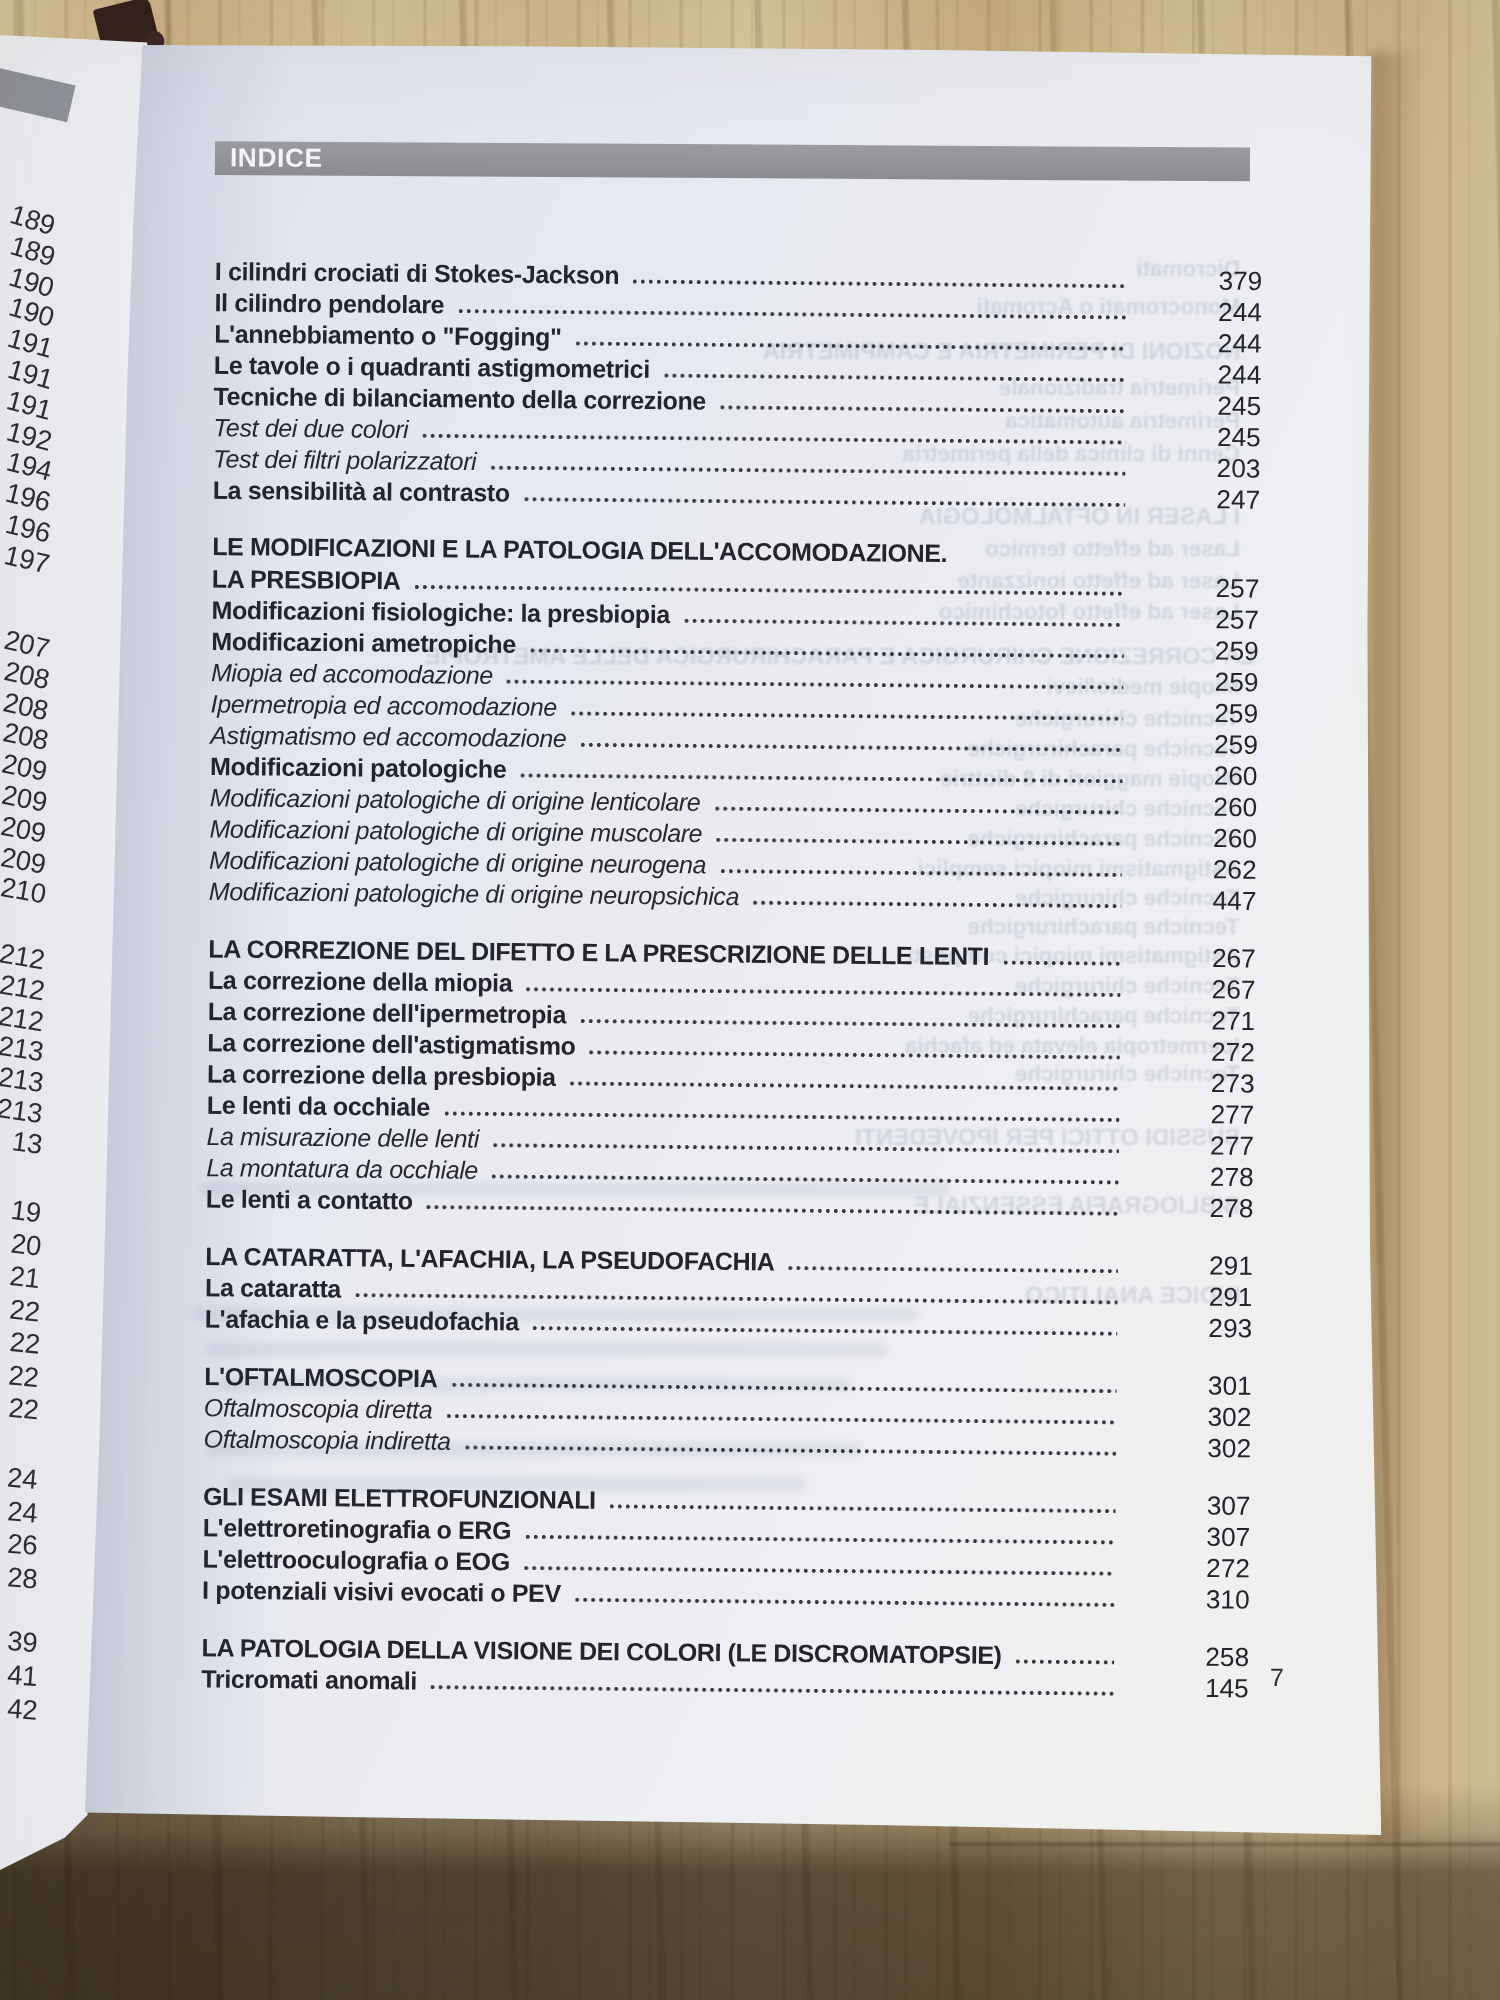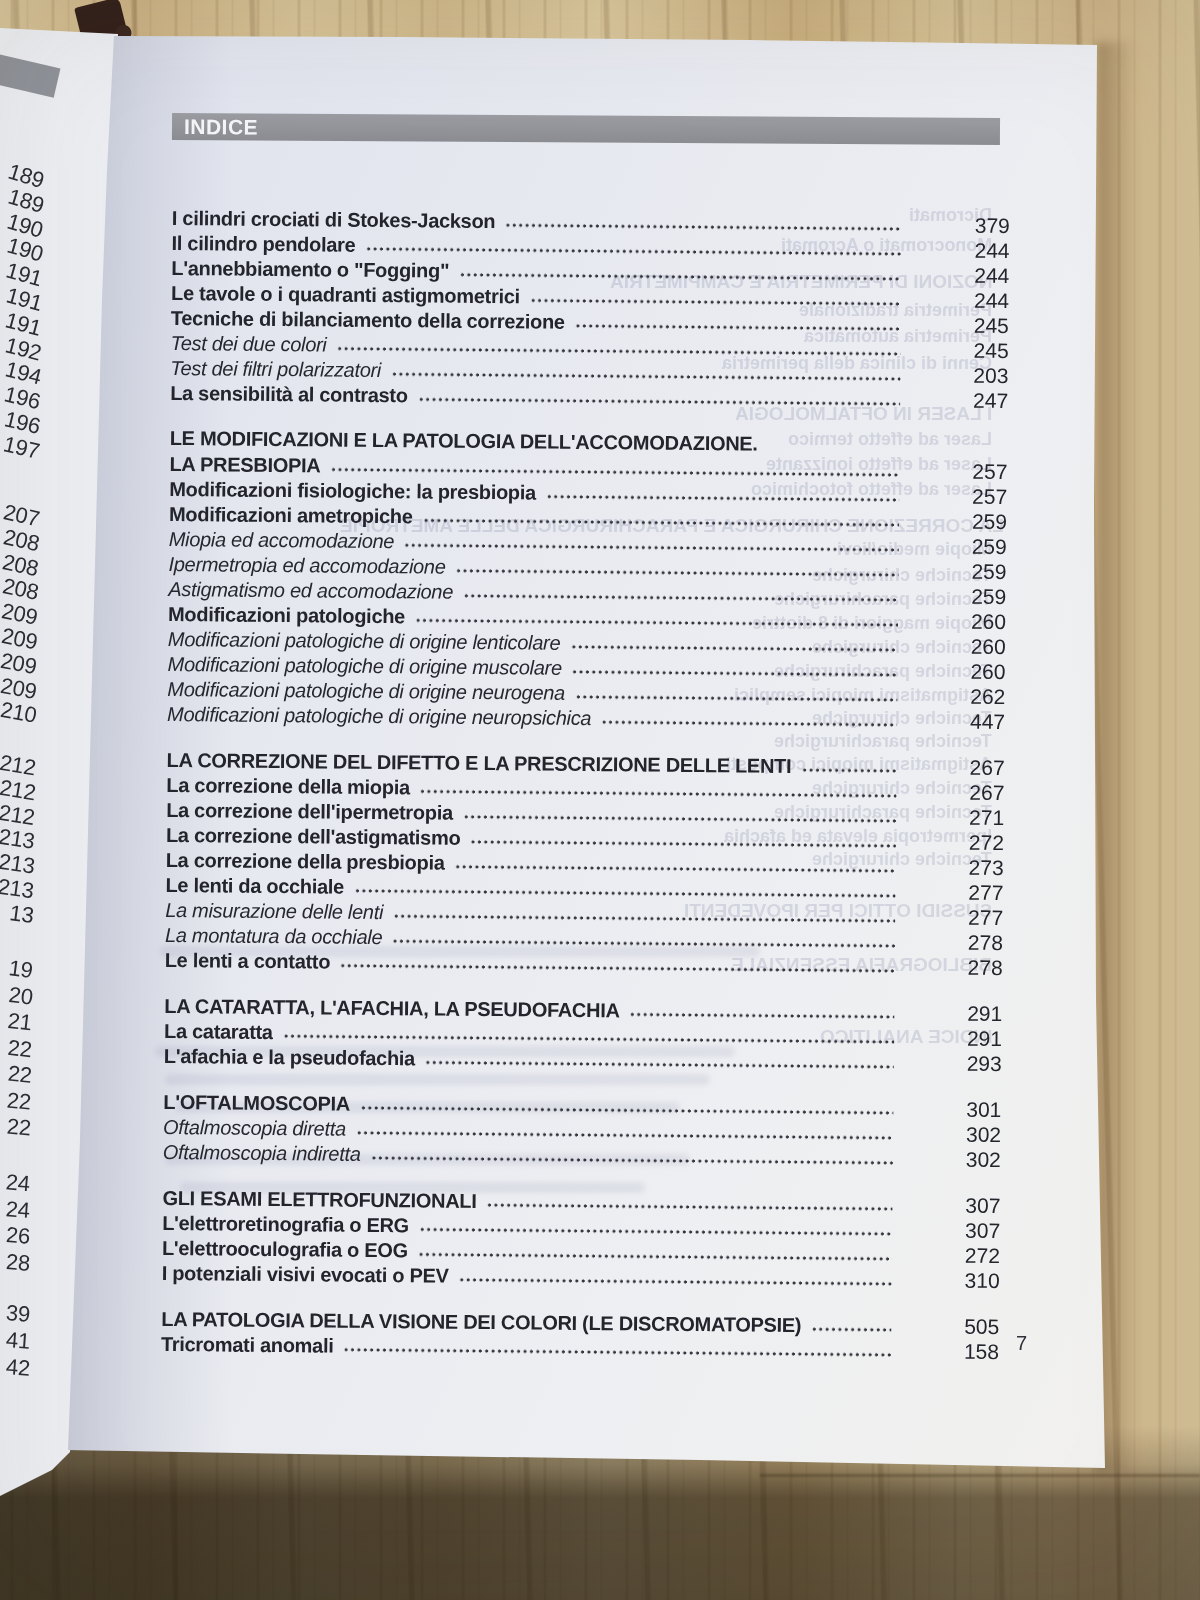--- a/index.html
+++ b/index.html
@@ -379,25 +379,25 @@
           <span class="num">272</span>
         </div>
         <div class="toc-row bold">
           <span class="lbl">I potenziali visivi evocati o PEV</span>
           <span class="lead"></span>
           <span class="num">310</span>
         </div>
         <div class="toc-row caps gap">
           <span class="lbl">LA PATOLOGIA DELLA VISIONE DEI COLORI (LE DISCROMATOPSIE)</span>
           <span class="lead"></span>
-          <span class="num">505</span>
+          <span class="num">258</span>
         </div>
         <div class="toc-row bold">
           <span class="lbl">Tricromati anomali</span>
           <span class="lead"></span>
-          <span class="num">158</span>
+          <span class="num">145</span>
         </div>
       </div>
     <div class="folio">7</div>
   </div>
 
   <div class="vignette"></div>
 </div>
 
 </body></html>

